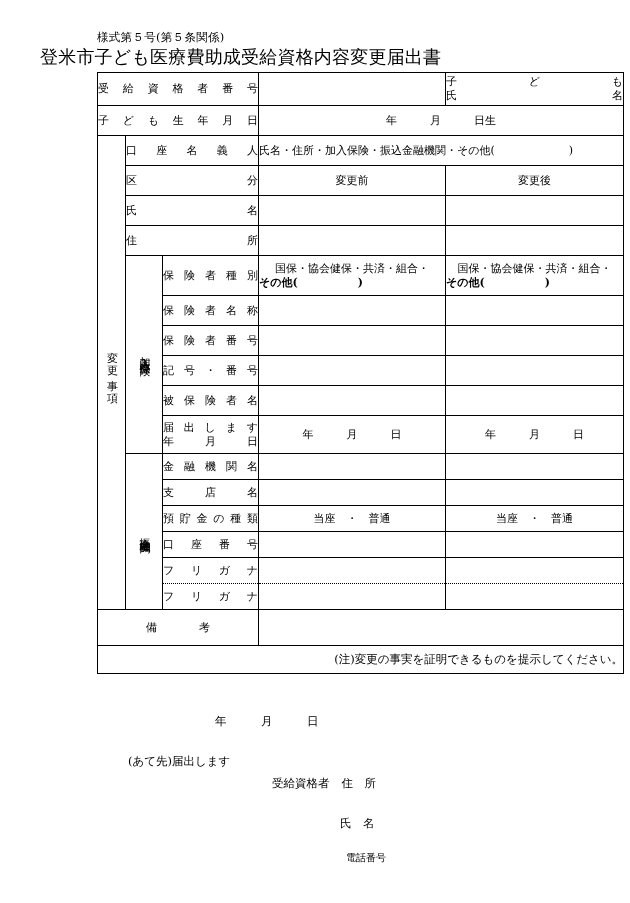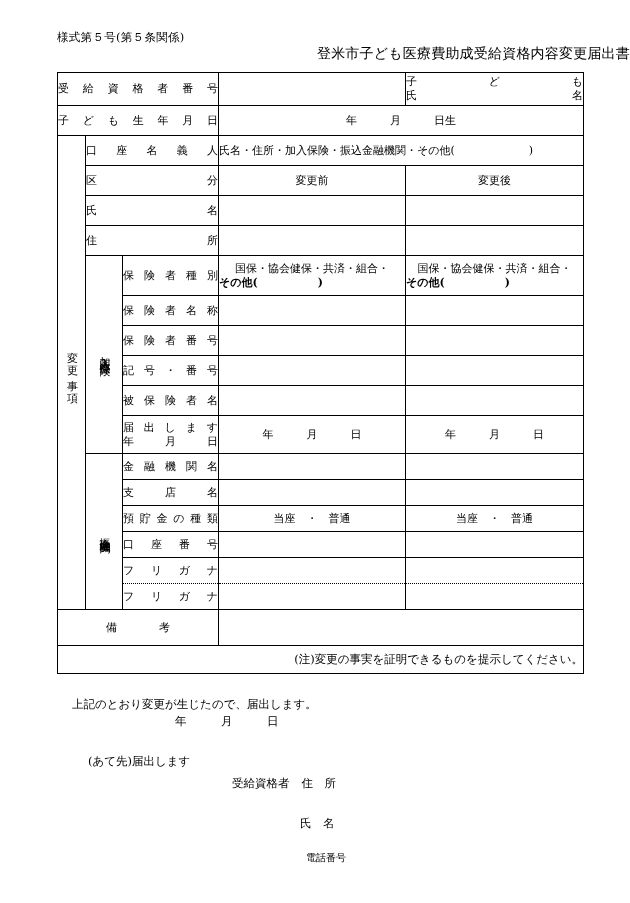--- a/index.html
+++ b/index.html
@@ -12,38 +12,39 @@
     width: 630px;
     height: 903px;
     position: relative;
     font-family: "DejaVu Serif", "Liberation Serif", serif;
     color: #000000;
     overflow: hidden;
   }
   .page {
     position: absolute;
     inset: 0;
+    margin-left: 40px;
   }
 
   
   .form-no {
     position: absolute;
     left: 57px;
     top: 30px;
     font-size: 11.5px;
     letter-spacing: 0.3px;
     white-space: nowrap;
   }
   .doc-title {
     position: absolute;
     left: 0;
     right: 0;
     top: 45px;
-    text-align: right;
-    font-size: 14px;
+    text-align: left;
+    font-size: 18px;
     letter-spacing: 0.2px;
     white-space: nowrap;
   }
 
   
   table.form {
     position: absolute;
     left: 57px;
     top: 72px;
     width: 526px;
@@ -314,21 +315,20 @@
         <td class="lft" colspan="2"></td>
       </tr>
 
       <tr class="r-note note-row">
         <td class="lft" colspan="5">(注)変更の事実を証明できるものを提示してください。</td>
       </tr>
 
     </tbody>
   </table>
 
-  <div class="f-stmt">上記のとおり変更が生じたので、届出します。</div>
   <div class="f-date">年　　　月　　　日</div>
   <div class="f-addr">(あて先)届出します</div>
 
   <div class="f-jusho">
     <span>受給資格者</span><span class="sp"></span><span>住　所</span>
   </div>
 
   <div class="f-shimei">
     <span>氏　名</span>
   </div>

